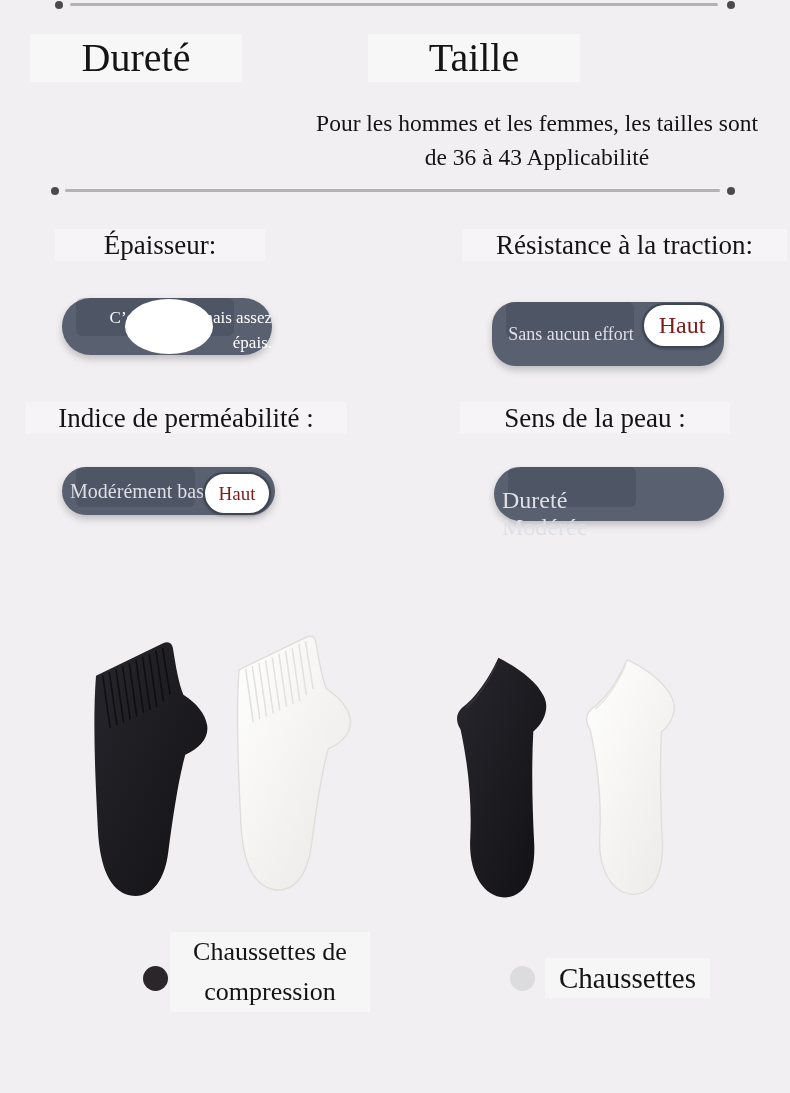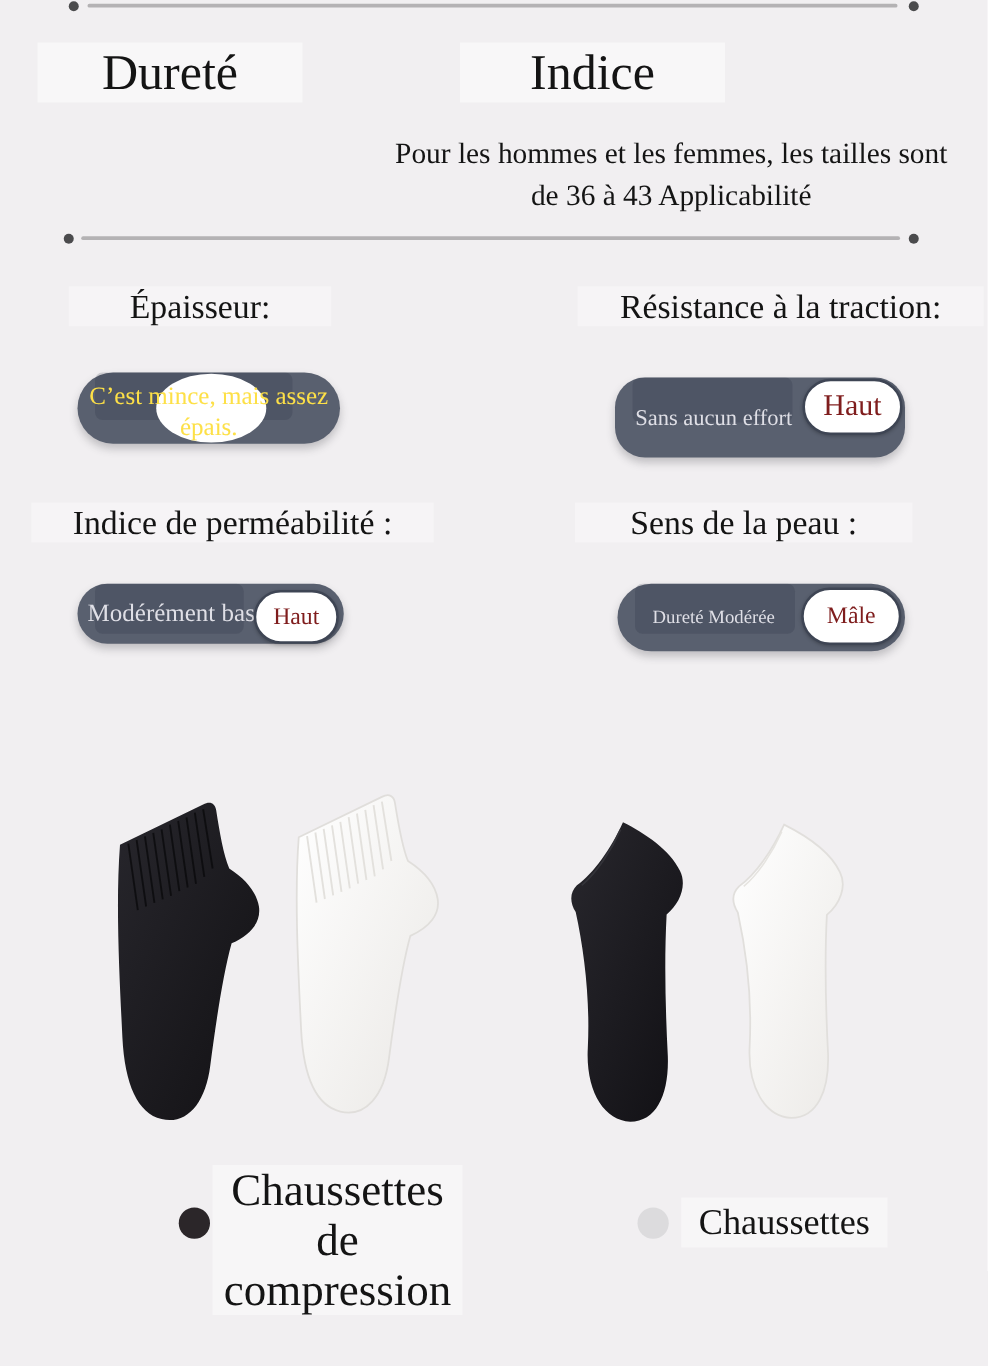--- a/index.html
+++ b/index.html
@@ -24,50 +24,50 @@
 
   
   .pill{
     position:absolute;background:#59606f;border-radius:29px;
     box-shadow:0 4px 7px rgba(60,60,70,.28);
   }
   .pill-shade{position:absolute;left:14px;right:38px;top:0;height:38px;
     background:rgba(23,30,50,.16);border-radius:6px;}
   .pill-blank-knob{position:absolute;background:#ffffff;border-radius:50%;}
   .pill-text-dark{
-    position:absolute;inset:0;z-index:3;color:#fde047;
-    font-size:20px;line-height:25px;text-align:center;padding-top:7px;
+    position:absolute;inset:0;z-index:3;color:#ffffff;
+    font-size:17px;line-height:25px;text-align:right;padding-top:7px;
   }
   .pill-value{
     position:absolute;z-index:2;color:#dfdfe6;display:flex;align-items:center;
     justify-content:center;height:100%;
   }
   .knob{
     position:absolute;z-index:3;background:#ffffff;border:2.5px solid #3e4554;
     border-radius:24px;display:flex;align-items:center;justify-content:center;
     color:#7f1d1d;box-shadow:0 1px 3px rgba(0,0,0,.25);
   }
 
   
   .legend-dot{position:absolute;width:25px;height:25px;border-radius:50%;}
-  .legend-label{font-size:36px;line-height:40px;background:rgba(252,252,252,.55);}
+  .legend-label{font-size:26px;line-height:40px;background:rgba(252,252,252,.55);}
 
   svg{display:block;}
 </style>
 </head>
 <body>
 
 <div class="canvas">
 
   <div class="abs divider-dot" style="left:55px;top:1px;"></div>
   <div class="abs divider-line" style="left:70px;top:3px;width:648px;"></div>
   <div class="abs divider-dot" style="left:727px;top:1px;"></div>
 
   <div class="abs center big-title" style="left:30px;top:34px;width:200px;">Dureté</div>
-  <div class="abs center big-title" style="left:368px;top:34px;width:200px;">Indice</div>
+  <div class="abs center big-title" style="left:368px;top:34px;width:200px;">Taille</div>
 
 
   <div class="abs center size-note" style="left:282px;top:106px;width:510px;">
     <div>Pour les hommes et les femmes, les tailles sont</div>
     <div>de 36 à 43 Applicabilité</div>
   </div>
 
   <div class="abs divider-dot" style="left:51px;top:187px;"></div>
   <div class="abs divider-line" style="left:65px;top:189px;width:655px;"></div>
   <div class="abs divider-dot" style="left:727px;top:187px;"></div>
@@ -94,22 +94,21 @@
   <div class="abs center section-title" style="left:460px;top:402px;width:270px;">Sens de la peau :</div>
 
   <div class="pill" style="left:62px;top:467px;width:213px;height:48px;border-radius:27px;">
     <div class="pill-shade" style="right:80px;height:40px;"></div>
     <div class="pill-value" style="left:6px;width:138px;font-size:20px;">Modérément bas</div>
     <div class="knob" style="right:4px;top:5px;width:64px;height:39px;font-size:19px;">Haut</div>
   </div>
 
   <div class="pill" style="left:494px;top:467px;width:230px;height:54px;border-radius:27px;">
     <div class="pill-shade" style="right:88px;height:40px;"></div>
-    <div class="pill-value" style="left:8px;width:138px;font-size:15px;">Dureté Modérée</div>
-    <div class="knob" style="right:3px;top:3px;width:76px;height:42px;font-size:19px;">Mâle</div>
+    <div class="pill-value" style="left:8px;width:138px;font-size:24px;margin-top:20px;">Dureté Modérée</div>
   </div>
 
   <svg class="abs" style="left:55px;top:616px;" width="305" height="300" viewBox="0 0 305 300">
     <defs>
       <linearGradient id="gB1" x1="0" y1="0" x2="1" y2="1">
         <stop offset="0" stop-color="#27262c"></stop>
           <stop offset="1" stop-color="#121114"></stop>
       </linearGradient>
       <linearGradient id="gW1" x1="0" y1="0" x2="1" y2="1">
         <stop offset="0" stop-color="#ffffff"></stop>

